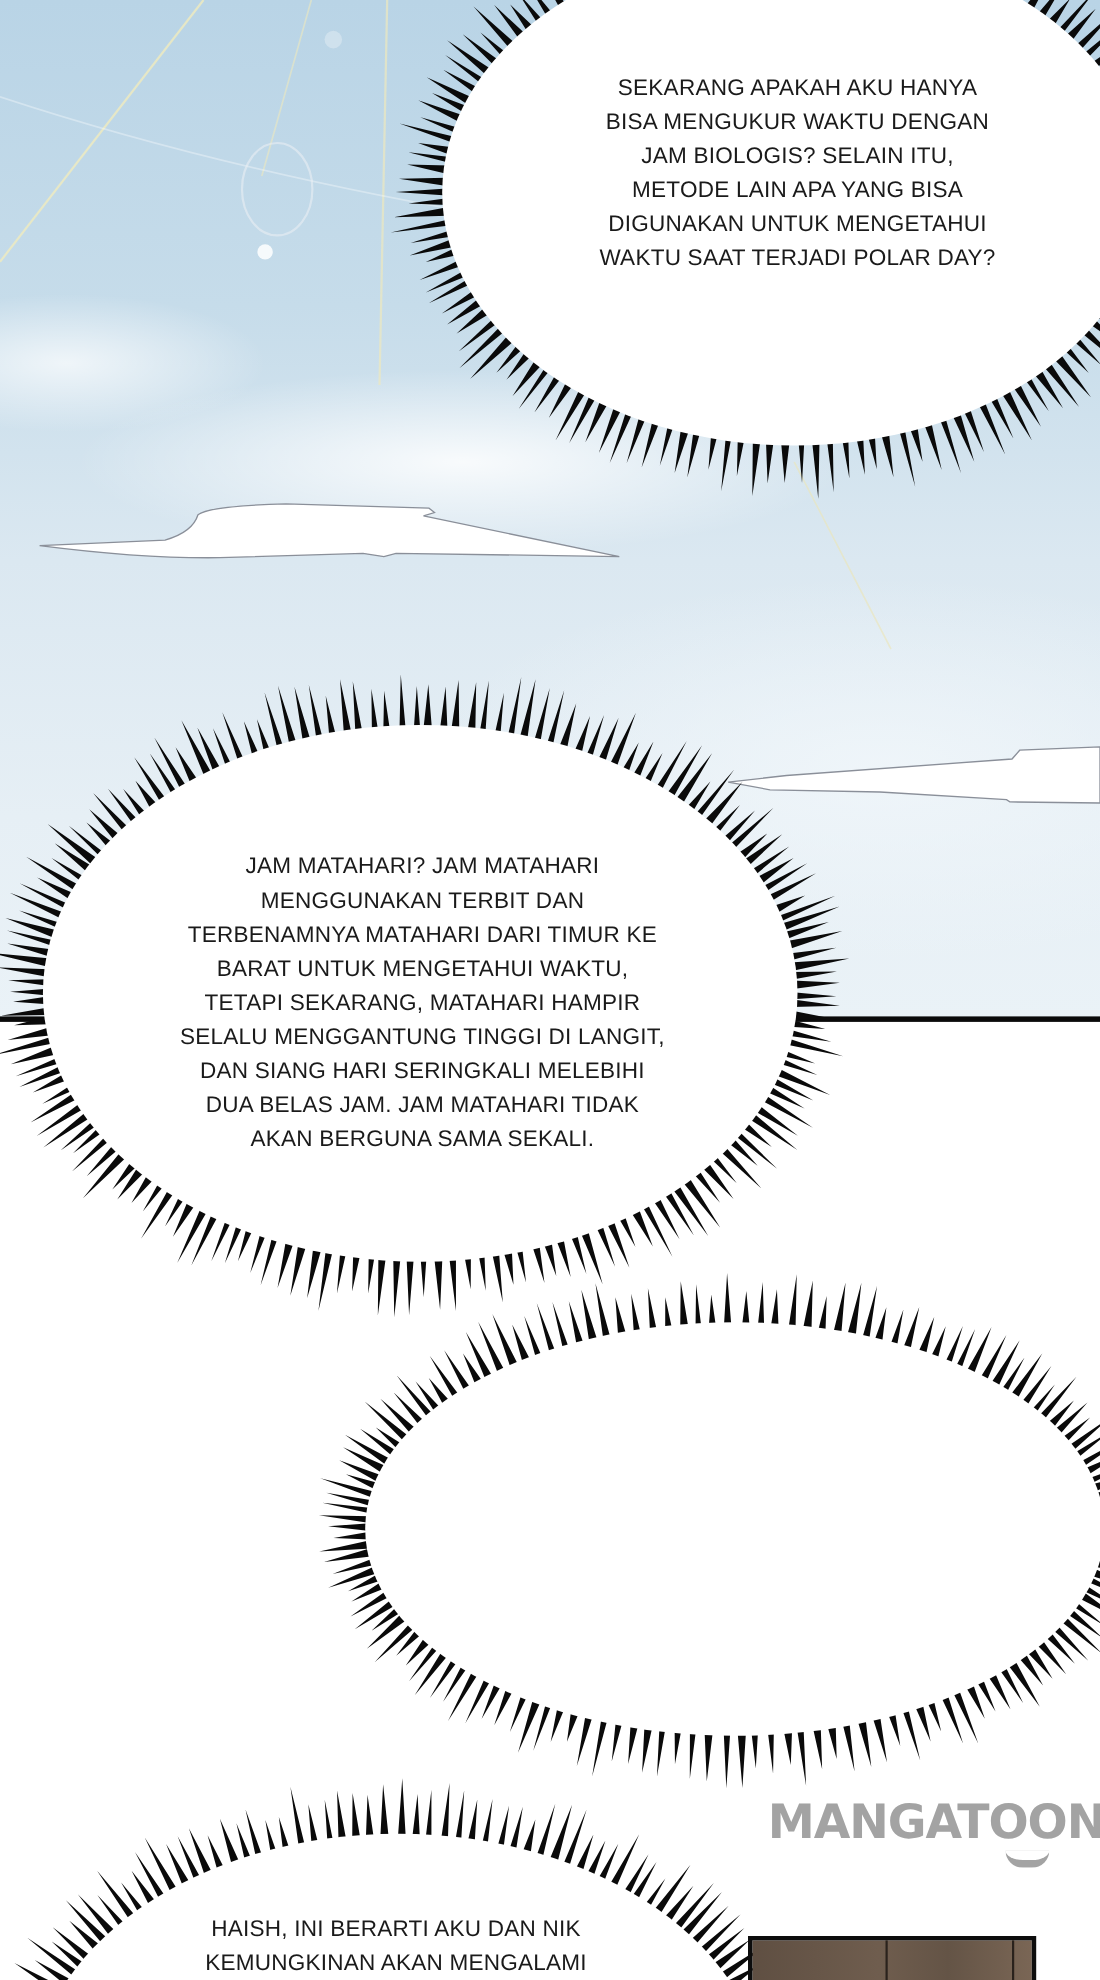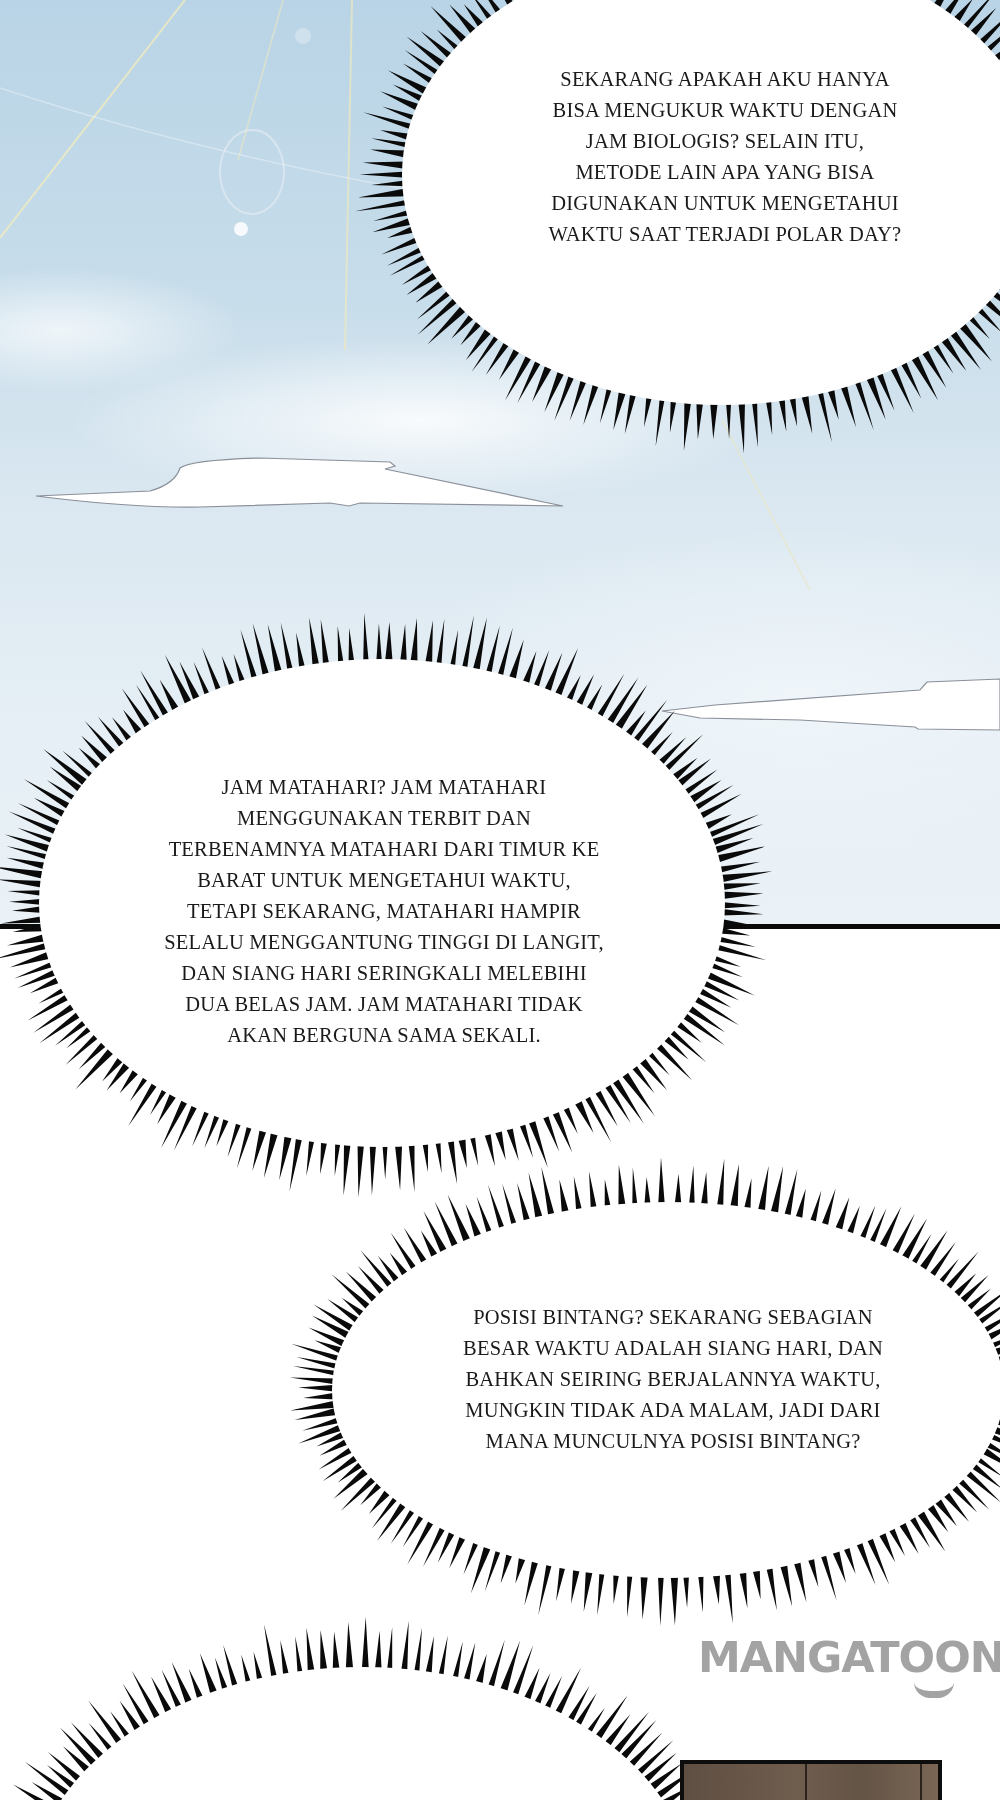--- a/index.html
+++ b/index.html
@@ -8,21 +8,21 @@
   #sky { position: absolute; left: 0; top: 0; width: 1000px; height: 927px;
     background:
       radial-gradient(ellipse 420px 160px at 200px 1080px, rgba(255,255,255,0.9), rgba(255,255,255,0) 70%),
       radial-gradient(ellipse 500px 120px at 420px 420px, rgba(255,255,255,0.85), rgba(255,255,255,0) 70%),
       radial-gradient(ellipse 260px 90px at 60px 330px, rgba(255,255,255,0.7), rgba(255,255,255,0) 70%),
       radial-gradient(ellipse 600px 250px at 800px 700px, rgba(240,246,250,0.9), rgba(240,246,250,0) 70%),
       linear-gradient(180deg, #b9d4e6 0%, #c6dcea 30%, #dbe8f1 55%, #e6eff5 80%, #eaf2f7 100%);
   }
   #panel-border { position: absolute; left: 0; top: 924px; width: 1000px; height: 5px; background: #0a0a0a; }
   #art { position: absolute; left: 0; top: 0; }
-  .bubble-text { position: absolute; text-align: center; color: #1a1a1a; font-family: Liberation Serif, serif; font-size: 20.5px; line-height: 31px; letter-spacing: 0.2px; white-space: pre-line; }
+  .bubble-text { position: absolute; text-align: center; color: #1a1a1a; font-family: Liberation Sans, sans-serif; font-size: 20.5px; line-height: 31px; letter-spacing: 0.2px; white-space: pre-line; }
   #logo { position: absolute; left: 698px; top: 1634px; width: 302px; height: 70px; }
   #logo-text { position: absolute; left: 0; top: 0; font-family: "DejaVu Sans", sans-serif; font-weight: bold; font-size: 43px; letter-spacing: -1px; color: #a3a3a3; line-height: 46px; white-space: nowrap; }
   #logo-smile { position: absolute; left: 216px; top: 48px; width: 40px; height: 16px; border-bottom: 7px solid #a3a3a3; border-radius: 0 0 22px 22px; box-sizing: border-box; }
   #next-panel { position: absolute; left: 680px; top: 1760px; width: 262px; height: 60px; background: linear-gradient(90deg, #5f4f42 0%, #6f5d4e 45%, #645446 70%, #7a6655 100%); border: 4px solid #0d0d0d; box-sizing: border-box; }
   .panel-divider { position: absolute; top: 0; bottom: 0; width: 2px; background: #2a221c; }
 </style>
 </head>
 <body>
 
 <div id="page">
@@ -76,25 +76,22 @@
 WAKTU SAAT TERJADI POLAR DAY?</div>
   <div class="bubble-text" id="text-bubble-2" style="left: 110px; top: 772px; width: 548px;">JAM MATAHARI? JAM MATAHARI
 MENGGUNAKAN TERBIT DAN
 TERBENAMNYA MATAHARI DARI TIMUR KE
 BARAT UNTUK MENGETAHUI WAKTU,
 TETAPI SEKARANG, MATAHARI HAMPIR
 SELALU MENGGANTUNG TINGGI DI LANGIT,
 DAN SIANG HARI SERINGKALI MELEBIHI
 DUA BELAS JAM. JAM MATAHARI TIDAK
 AKAN BERGUNA SAMA SEKALI.</div>
-  <div class="bubble-text" id="text-bubble-3" style="left: 418px; top: 1302px; width: 510px;">POSISI BINTANG? SEKARANG SEBAGIAN
-BESAR WAKTU ADALAH SIANG HARI, DAN
-BAHKAN SEIRING BERJALANNYA WAKTU,
-MUNGKIN TIDAK ADA MALAM, JADI DARI
-MANA MUNCULNYA POSISI BINTANG?</div>
+  <div class="bubble-text" id="text-bubble-4" style="left: 120px; top: 1738px; width: 480px;">HAISH, INI BERARTI AKU DAN NIK
+KEMUNGKINAN AKAN MENGALAMI</div>
 
   <div id="logo">
     <div id="logo-text">MANGATOON</div>
     <div id="logo-smile"></div>
   </div>
 
   <div id="next-panel">
     <div class="panel-divider" style="left:121px"></div>
     <div class="panel-divider" style="left:236px"></div>
   </div>

